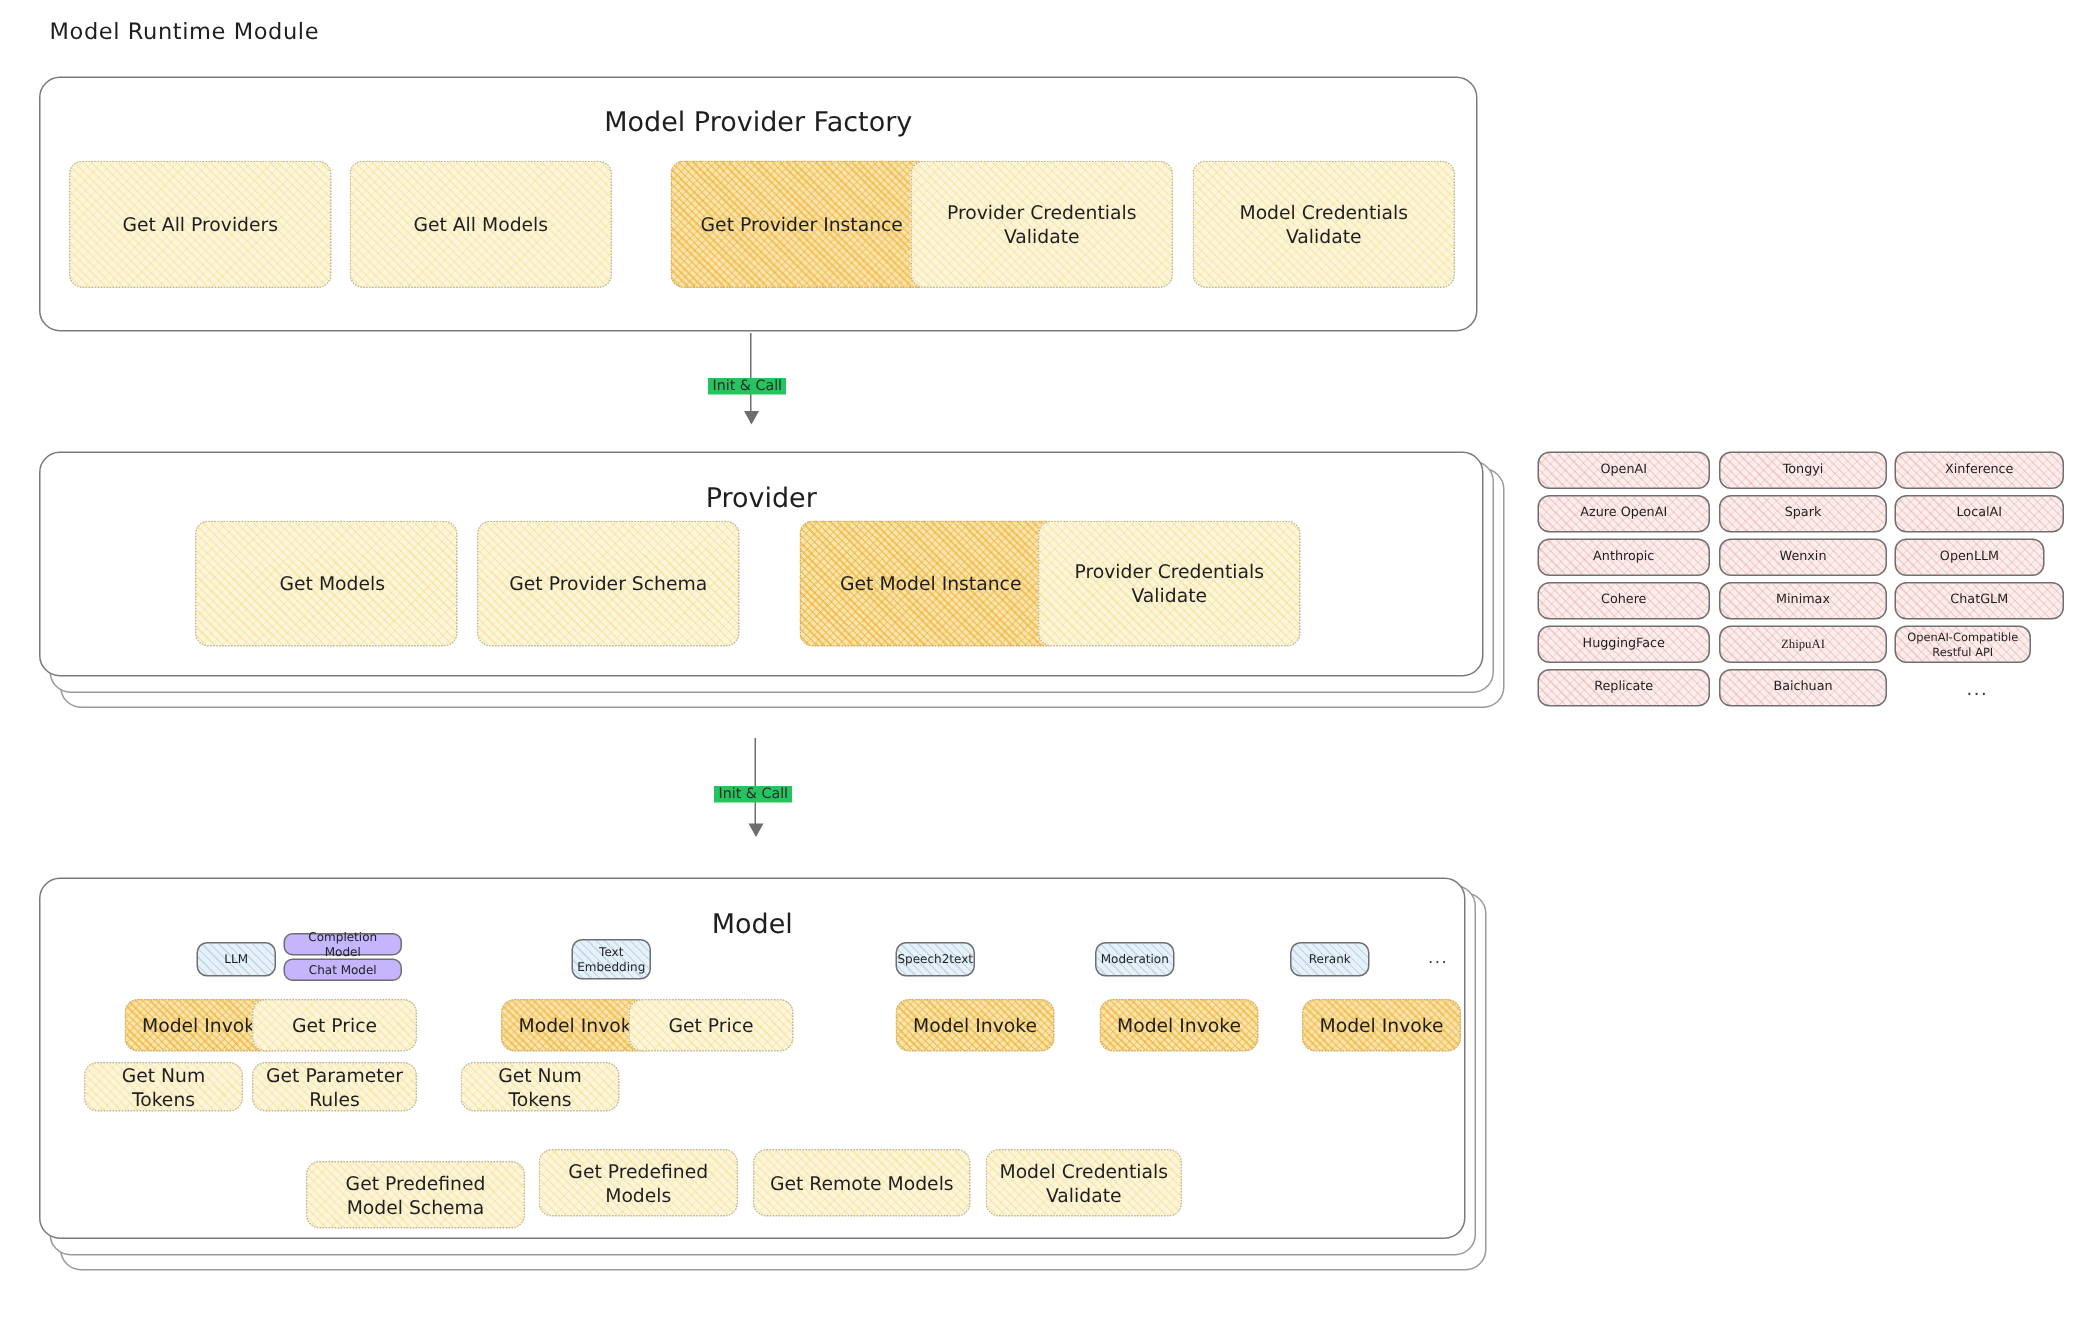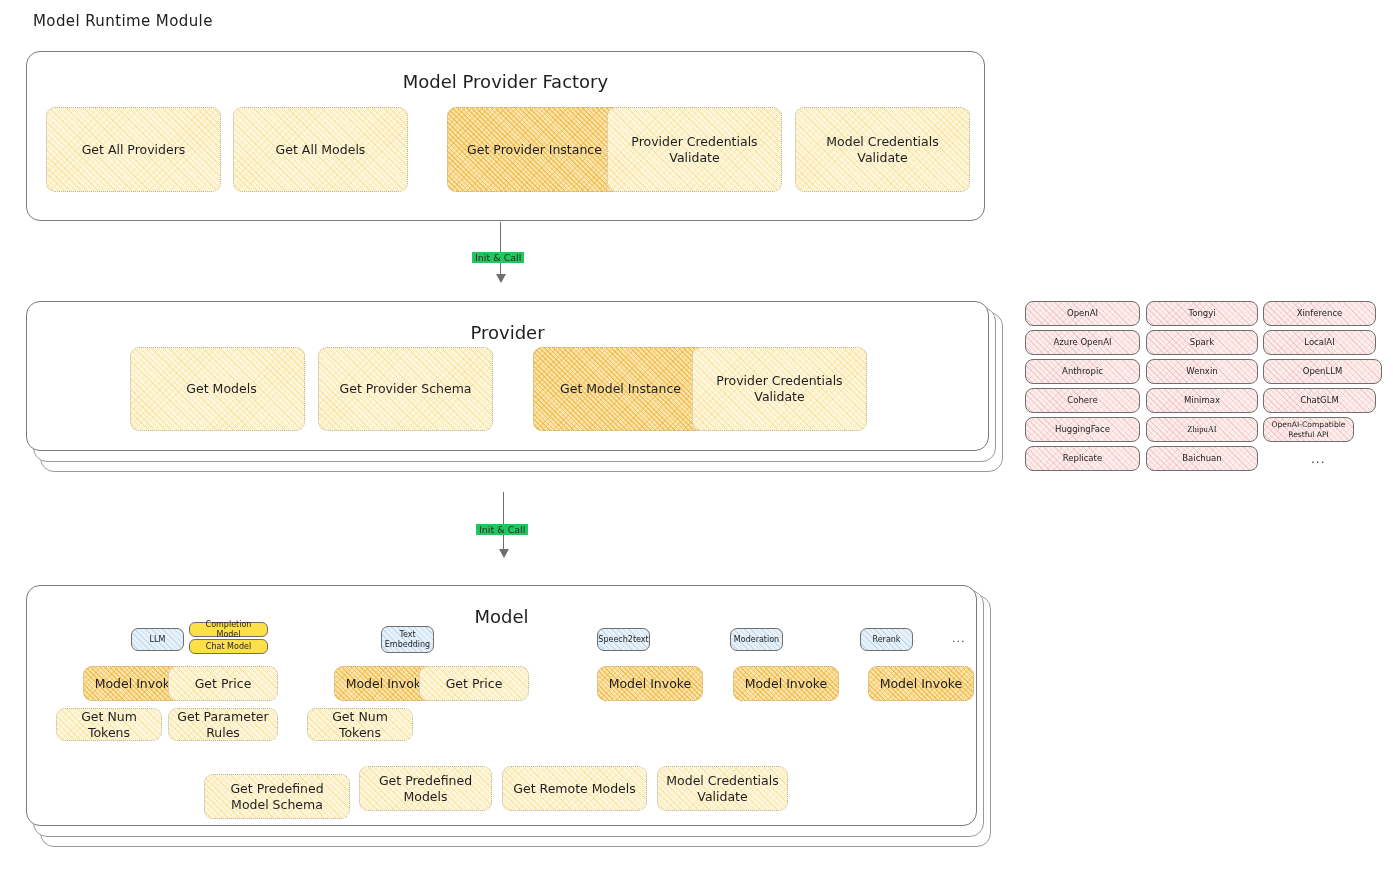--- a/index.html
+++ b/index.html
@@ -91,21 +91,21 @@
   .n-blue{
     background-color:#e6f1f9;
     background-image:
       repeating-linear-gradient(45deg, rgba(90,150,200,.22) 0 1px, rgba(0,0,0,0) 1px 4px);
     border:1.2px solid #6f6f6f;
     border-radius:7px;
     font-size:8px;
   }
   
   .n-white{
-    background:#fde047;
+    background:#c4b5fd;
     border:1.2px solid #6f6f6f;
     border-radius:6px;
     font-size:8px;
   }
 
   .ell{
     position:absolute;
     font-size:12px;
     color:#3a3a3a;
     letter-spacing:1px;
@@ -178,21 +178,21 @@
 
     <div class="node n-pink" style="left:1146px;top:301px;width:112px;height:25px;">Tongyi</div>
     <div class="node n-pink" style="left:1146px;top:330px;width:112px;height:25px;">Spark</div>
     <div class="node n-pink" style="left:1146px;top:359px;width:112px;height:25px;">Wenxin</div>
     <div class="node n-pink" style="left:1146px;top:388px;width:112px;height:25px;">Minimax</div>
     <div class="node n-pink" style="left:1146px;top:417px;width:112px;height:25px;font-family:Liberation Serif, serif;">ZhipuAI</div>
     <div class="node n-pink" style="left:1146px;top:446px;width:112px;height:25px;">Baichuan</div>
 
     <div class="node n-pink" style="left:1263px;top:301px;width:113px;height:25px;">Xinference</div>
     <div class="node n-pink" style="left:1263px;top:330px;width:113px;height:25px;">LocalAI</div>
-    <div class="node n-pink" style="left:1263px;top:359px;width:119px;height:25px;">OpenLLM</div>
+    <div class="node n-pink" style="left:1263px;top:359px;width:100px;height:25px;">OpenLLM</div>
     <div class="node n-pink" style="left:1263px;top:388px;width:113px;height:25px;">ChatGLM</div>
     <div class="node n-pink" style="left:1263px;top:417px;width:91px;height:25px;font-size:7.6px;">OpenAI-Compatible Restful API</div>
     <div class="ell" style="left:1311px;top:452px;">...</div>
   </div>
 
   <div class="arrow-line" style="left:503px;top:492px;height:64px;"></div>
   <div class="arrow-head" style="left:499px;top:549px;"></div>
   <div class="arrow-label" style="left:476px;top:524px;">Init &amp; Call</div>
 
   <div class="panel-stack">

